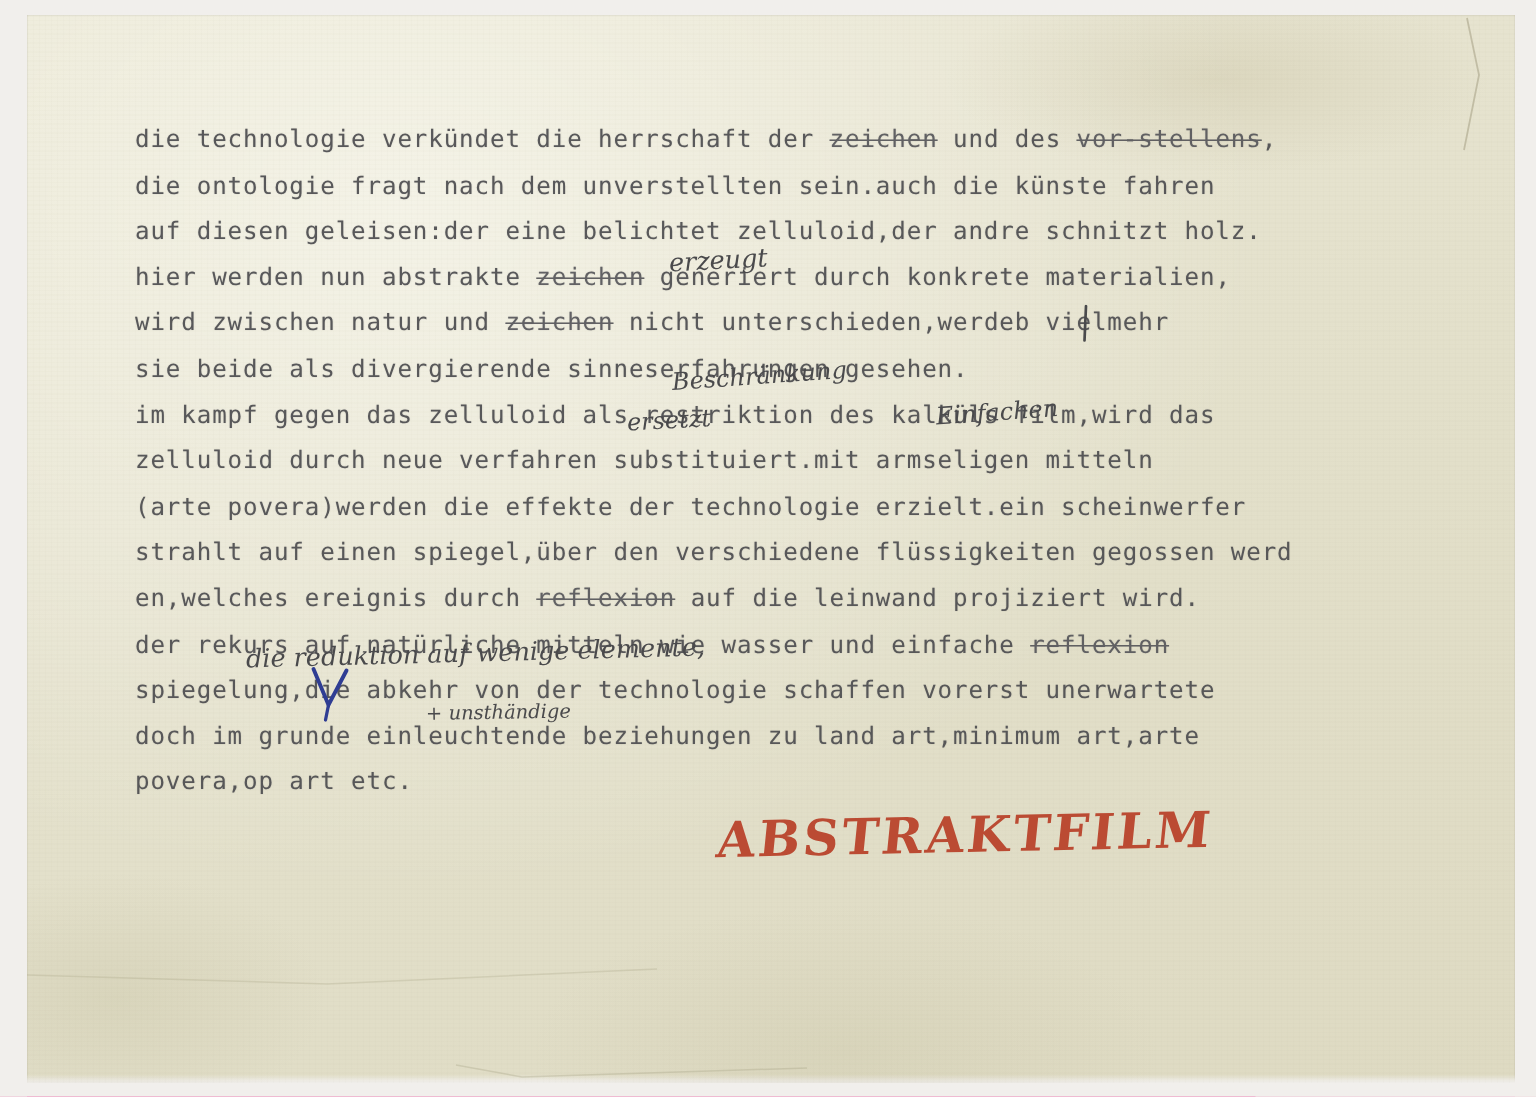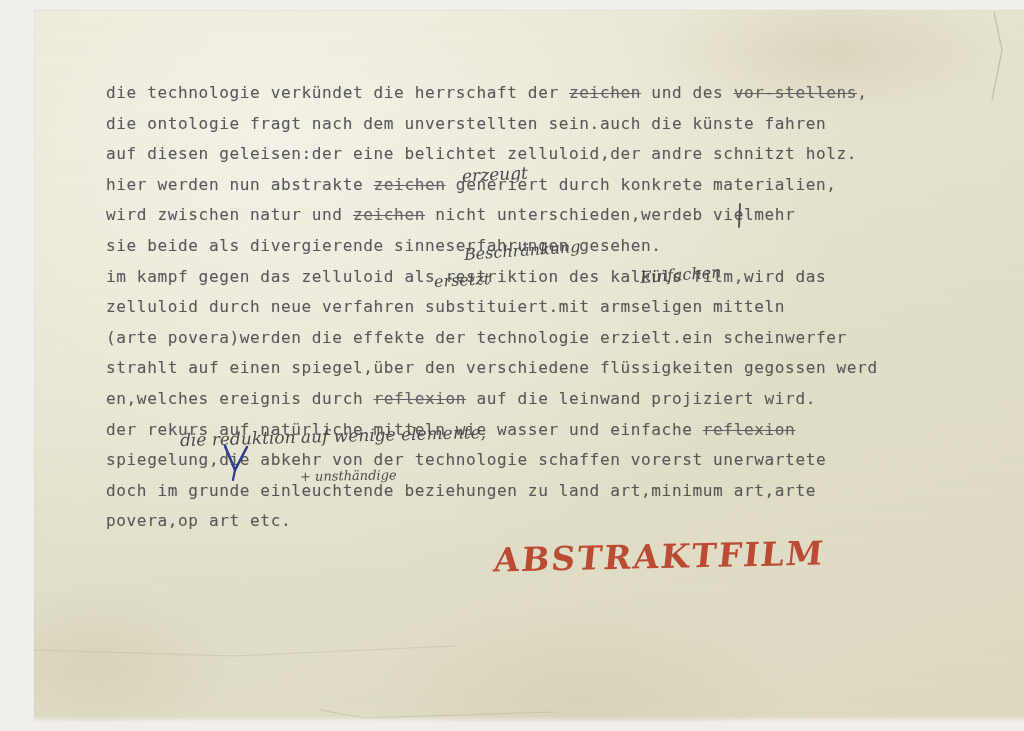--- a/index.html
+++ b/index.html
@@ -8,21 +8,21 @@
     background: #f0eeeb;
   }
   body {
     width: 1024px;
     height: 731px;
     overflow: hidden;
     font-family: "Liberation Sans", sans-serif;
   }
   #scan {
     position: absolute;
-    left: 16px; top: 0;
+    left: 0; top: 0;
     width: 837px;
     height: 731px;
     background: #ec4899;
   }
   
   #paper {
     position: absolute;
     left: 18px;
     top: 10px;
     width: 992px;

